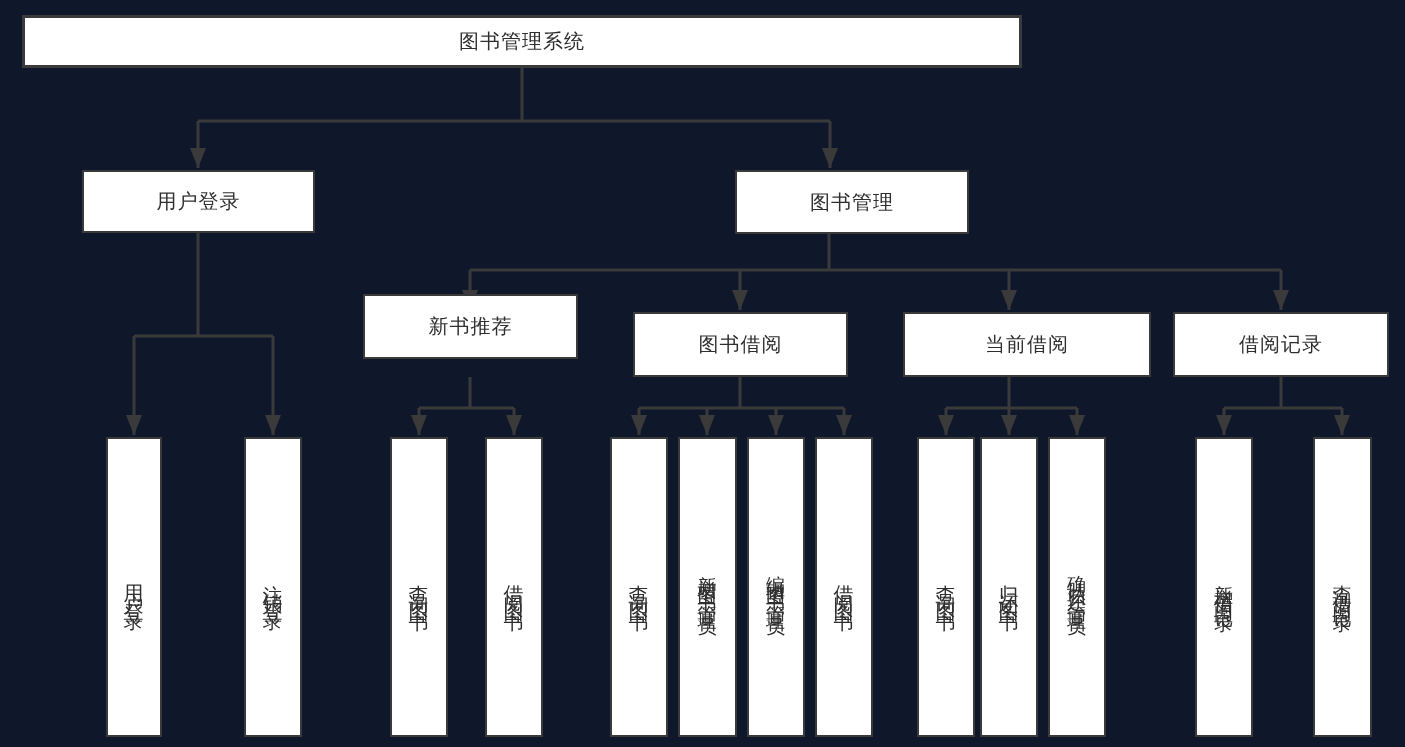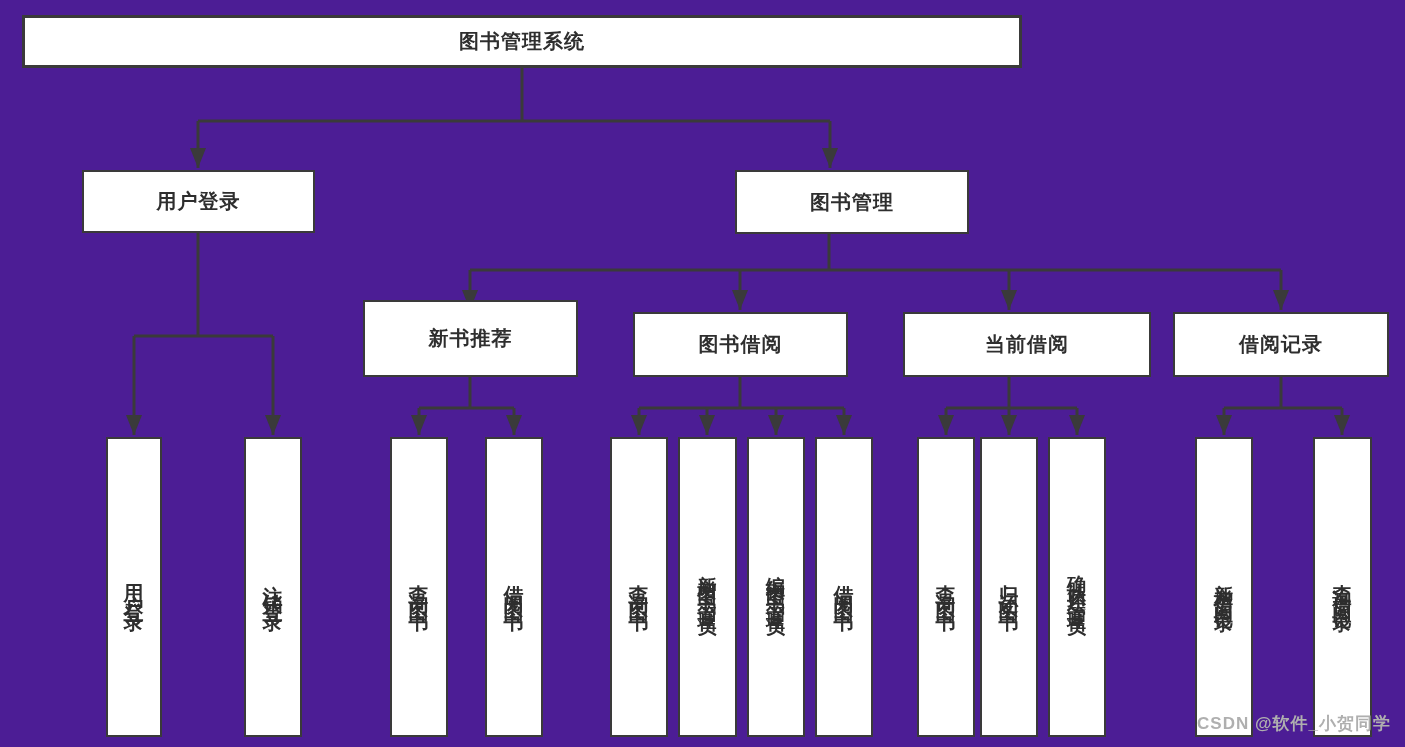--- a/index.html
+++ b/index.html
@@ -1,22 +1,21 @@
 <!DOCTYPE html>
 <html><head>
 <meta charset="utf-8">
 <style>
   html,body{margin:0;padding:0;background:#ffffff;}
   .stage{
     position:relative;
     width:1405px;height:747px;
-    background:#4c1d95;
+    background:#0f172a;
     font-family:"Liberation Sans", sans-serif;
     overflow:hidden;
-    font-weight:bold;
   }
   .connectors{position:absolute;left:0;top:0;width:1405px;height:747px;}
   .box{
     position:absolute;
     box-sizing:border-box;
     background:#ffffff;
     border:2px solid #3a3a3a;
     display:flex;
     align-items:center;
     justify-content:center;
@@ -103,21 +102,21 @@
     <span>图书管理系统</span>
   </div>
 
   <div class="box h" style="left:82px;top:170px;width:233px;height:63px;">
     <span>用户登录</span>
   </div>
   <div class="box h" style="left:711px;top:170px;width:234px;height:64px;margin-left:24px;">
     <span>图书管理</span>
   </div>
 
-  <div class="box h" style="left:363px;top:300px;width:215px;height:77px;">
+  <div class="box h" style="left:363px;top:294px;width:215px;height:65px;">
     <span>新书推荐</span>
   </div>
   <div class="box h" style="left:633px;top:312px;width:215px;height:65px;">
     <span>图书借阅</span>
   </div>
   <div class="box h" style="left:903px;top:312px;width:248px;height:65px;">
     <span>当前借阅</span>
   </div>
   <div class="box h" style="left:1173px;top:312px;width:216px;height:65px;">
     <span>借阅记录</span>
@@ -160,15 +159,14 @@
     <span>确认归还（管理员）</span>
   </div>
 
   <div class="box v long" style="left:1195px;top:437px;width:58px;height:300px;">
     <span>新增借阅记录</span>
   </div>
   <div class="box v long" style="left:1313px;top:437px;width:59px;height:300px;">
     <span>查询借阅记录</span>
   </div>
 
-  <div class="watermark">CSDN @软件_小贺同学</div>
 
 </div>
 
 </body></html>

